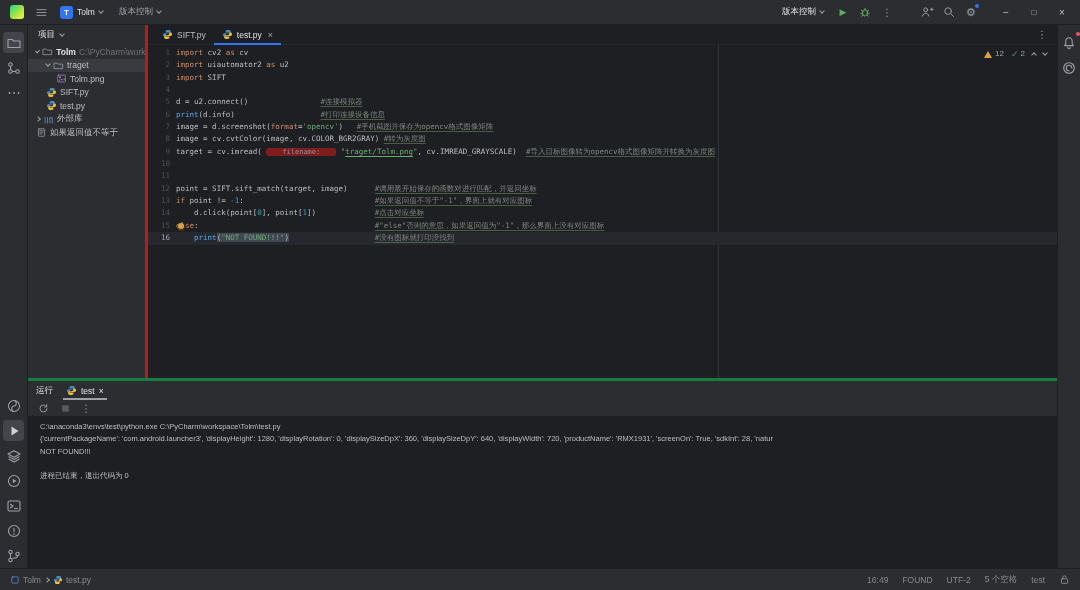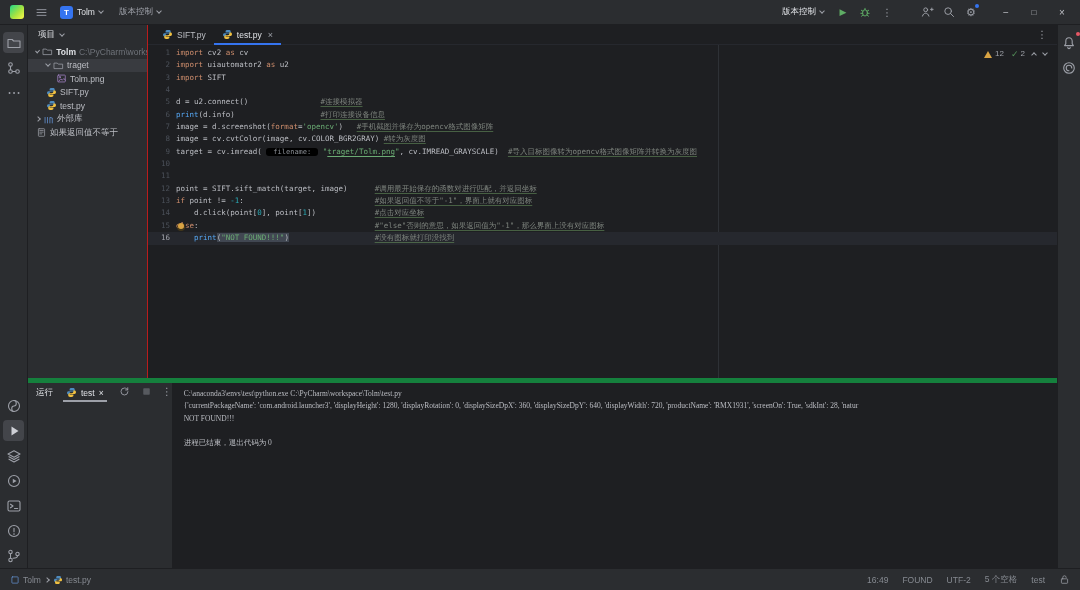--- a/index.html
+++ b/index.html
@@ -23,21 +23,21 @@
   .gear-dot{position:absolute;top:1px;right:1px;width:4px;height:4px;border-radius:50%;background:#3574f0}
   .badge-dot{position:absolute;top:0;right:0;width:4px;height:4px;border-radius:50%;background:#e55765}
   .mid{display:flex;height:543px}
   .lstrip,.rstrip{width:28px;background:#2b2d30;display:flex;flex-direction:column;align-items:center;padding-top:5px;flex:none}
   .lstrip{border-right:1px solid #1e1f22}
   .rstrip{width:23px;border-left:1px solid #1e1f22}
   .stripbtn{width:21px;height:21px;border-radius:4px;display:flex;align-items:center;justify-content:center;margin:2px 0;position:relative}
   .stripbtn.on{background:#43454a}
   .centercol{flex:1;display:flex;flex-direction:column;min-width:0}
   .toprow{flex:1;display:flex;min-height:0}
-  .proj{width:120px;background:#2b2d30;border-right:1px solid #b91c1c;flex:none;overflow:hidden}
+  .proj{width:120px;background:#2b2d30;border-right:3px solid #b91c1c;flex:none;overflow:hidden}
   .proj-header{height:20px;display:flex;align-items:center;gap:5px;padding-left:10px;color:#dfe1e5}
   .trow{height:13.5px;display:flex;align-items:center;gap:3px;white-space:nowrap;overflow:hidden}
   .trow.selected{background:#393b40}
   .trow .lbl{color:#bcbec4}
   .trow.bold .lbl{font-weight:bold;color:#dfe1e5}
   .trow .path{color:#6f737a;overflow:hidden;text-overflow:clip}
   .edcol{flex:1;display:flex;flex-direction:column;min-width:0}
   .tabbar{height:20px;background:#1e1f22;border-bottom:1px solid #26282e;display:flex;align-items:stretch;padding-left:6px}
   .etab{display:flex;align-items:center;gap:4px;padding:0 8px;position:relative;color:#bcbec4}
   .etab.active{color:#dfe1e5}
@@ -49,33 +49,33 @@
   .codewrap{position:absolute;top:2px;left:0;right:0;white-space:pre}
   .cl{display:flex;height:12.35px;position:relative}
   .cl.cur{background:#26282e}
   .gut{width:28px;flex:none;text-align:right;padding-right:6px;color:#4b5059}
   .cl.cur .gut{color:#a1a3ab}
   .ct{flex:1;position:relative;min-width:0}
   .s-k{color:#cf8e6d}.s-t{color:#bcbec4}.s-b{color:#56a8f5}.s-pa{color:#cf8e6d}
   .s-s,.s-su{color:#6aab73}.s-su{text-decoration:underline;text-underline-offset:1.5px}
   .s-n{color:#2aacb8}
   .s-c{color:#7f857f;text-decoration:underline;text-decoration-color:rgba(105,150,95,.55);text-underline-offset:1.5px}
-  .s-h{background:#000000;color:#8c9097;border-radius:3px;padding:0 7px;font-size:7px}
+  .s-h{background:#7f1d1d;color:#8c9097;border-radius:3px;padding:0 16px;font-size:7px}
   .s-sel{background:#414752}
   .bulb{position:absolute;left:2px;top:3px;width:6px;height:6px;border-radius:50%;background:#d9a343;box-shadow:0 1px 0 1px rgba(90,70,20,.6)}
   .inspections{position:absolute;top:3px;right:10px;display:flex;align-items:center;gap:7px;font-family:"Liberation Sans",sans-serif;font-size:8px;color:#9da0a8}
   .warn-tri{width:0;height:0;border-left:4px solid transparent;border-right:4px solid transparent;border-bottom:7px solid #d9a343;display:inline-block}
   .ok-check{color:#549159;font-size:9px}
-  .runpanel{height:190px;background:#2b2d30;border-top:5px solid #15803d;display:flex;flex-direction:row;flex:none}
+  .runpanel{height:190px;background:#2b2d30;border-top:3px solid #15803d;display:flex;flex-direction:column;flex:none}
   .runtabs{height:19px;display:flex;align-items:stretch;padding-left:8px;gap:8px}
   .runtitle{display:flex;align-items:center;color:#dfe1e5}
   .runtab{display:flex;align-items:center;gap:4px;padding:0 5px;position:relative;color:#dfe1e5}
   .runtab:after{content:"";position:absolute;left:2px;right:2px;bottom:0;height:2px;background:#9da0a8}
   .runbar{height:16px;display:flex;align-items:center;gap:9px;padding-left:9px}
-  .console{flex:1;background:#1e1f22;font-family:Liberation Serif, serif;font-size:7.5px;line-height:12.3px;padding:5px 0 0 12px;white-space:pre;overflow:hidden;color:#bcbec4}
+  .console{flex:1;background:#1e1f22;font-family:Liberation Sans, sans-serif;font-size:7.5px;line-height:12.3px;padding:5px 0 0 12px;white-space:pre;overflow:hidden;color:#bcbec4}
   .statusbar{height:22px;background:#2b2d30;border-top:1px solid #1e1f22;display:flex;align-items:center;padding:0 10px;color:#868a91}
   .crumbs{display:flex;align-items:center;gap:4px}
   .sitems{margin-left:auto;display:flex;align-items:center;gap:14px}
   .sitem{color:#868a91}
 </style>
 </head>
 <body>
 
 <div class="titlebar">
   <div class="logo"></div>

